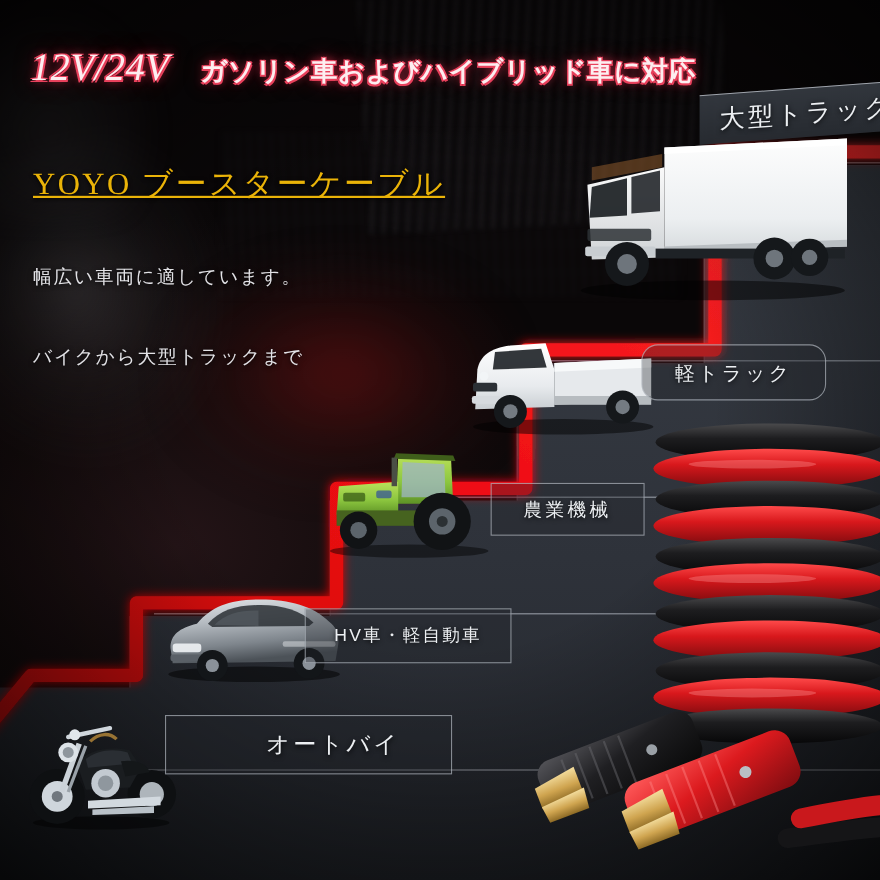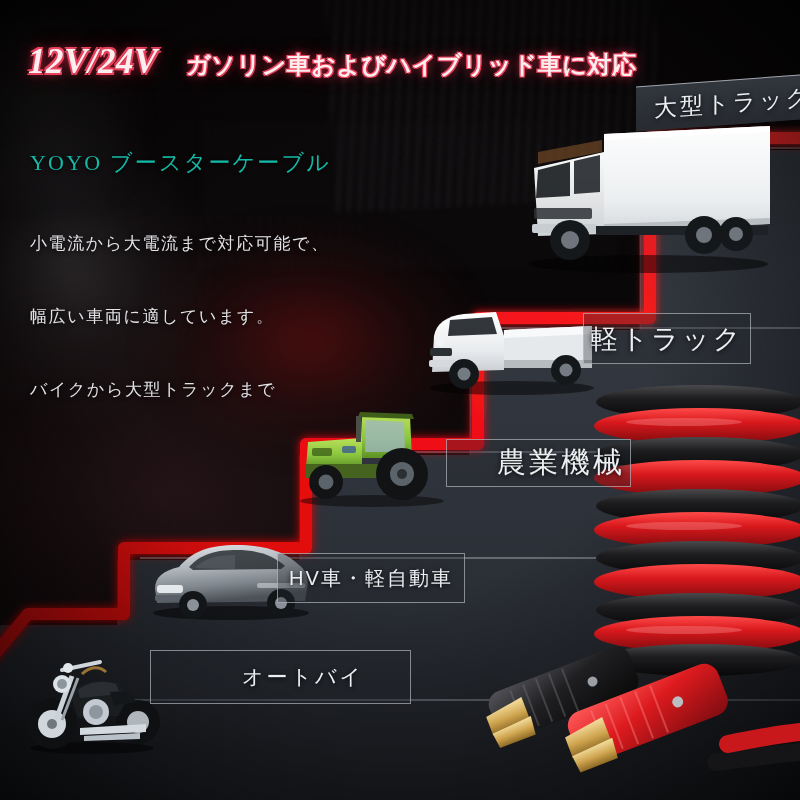--- a/index.html
+++ b/index.html
@@ -28,51 +28,51 @@
       background:repeating-linear-gradient(88deg, rgba(48,48,52,.30) 0px, rgba(48,48,52,.30) 3px, rgba(8,8,10,.2) 3px, rgba(8,8,10,.2) 10px);
       filter:blur(3px);opacity:.6;}
   .bg-vignette{position:absolute;inset:0;
       background:radial-gradient(ellipse 620px 560px at 50% 46%, rgba(0,0,0,0) 40%, rgba(0,0,0,.55) 82%, rgba(0,0,0,.8) 100%);}
 
   
   .stair-svg{position:absolute;left:0;top:0;width:800px;height:800px;}
 
   
   .headline{position:absolute;left:28px;top:42px;white-space:nowrap;z-index:40;}
-  .hl-volt{font-family:"Liberation Serif",serif;font-weight:bold;font-size:35px;font-style:italic;
+  .hl-volt{font-family:"Liberation Serif",serif;font-weight:normal;font-size:35px;font-style:italic;
       color:#fdeef0;letter-spacing:.5px;
       text-shadow:
         -1.6px -1.6px 0 #e8415c, 1.6px -1.6px 0 #e8415c, -1.6px 1.6px 0 #e8415c, 1.6px 1.6px 0 #e8415c,
         0 0 9px rgba(232,50,80,.95), 0 0 20px rgba(220,30,60,.6);}
   .hl-main{font-size:24px;font-weight:bold;color:#fdeef0;margin-left:28px;letter-spacing:.6px;
       text-shadow:
         -1.3px -1.3px 0 #e8415c, 1.3px -1.3px 0 #e8415c, -1.3px 1.3px 0 #e8415c, 1.3px 1.3px 0 #e8415c,
         0 0 8px rgba(232,50,80,.9), 0 0 17px rgba(220,30,60,.5);}
 
   
   .copy{position:absolute;left:30px;top:148px;z-index:40;}
-  .copy .brand{font-family:"Liberation Serif",serif;font-size:22px;color:#14b8a6;letter-spacing:2.2px;
-      text-shadow:0 1px 4px rgba(0,0,0,.95);margin-bottom:54px;}
+  .copy .brand{font-family:"Liberation Serif",serif;font-size:28px;color:#eab308;letter-spacing:2.2px;
+      text-shadow:0 1px 4px rgba(0,0,0,.95);margin-bottom:54px;text-decoration:underline;}
   .copy .ln{font-size:17px;color:#e2e2e6;letter-spacing:1.6px;margin-bottom:50px;
       text-shadow:0 1px 5px rgba(0,0,0,.95);white-space:nowrap;}
   .copy .ln:last-child{margin-bottom:0;}
 
   
   .lbl{position:absolute;z-index:45;display:flex;align-items:center;justify-content:center;
       color:#eceff2;letter-spacing:3px;white-space:nowrap;
       text-shadow:0 1px 5px rgba(0,0,0,.9);}
   .lbl.boxed{border:1px solid rgba(196,202,210,.62);background:rgba(34,38,44,.34);}
 
   #label-truck{left:636px;top:78px;width:215px;height:44px;font-size:23px;
       background:linear-gradient(180deg,rgba(52,57,64,.95),rgba(40,44,50,.95));
       border-top:1px solid rgba(200,206,214,.75);
       transform:skewY(-4.2deg);justify-content:flex-start;padding-left:18px;}
-  #label-kei{left:583px;top:313px;width:166px;height:49px;font-size:27px;}
-  #label-farm{left:446px;top:439px;width:138px;height:46px;font-size:29px;padding-left:45px;}
-  #label-hv{left:277px;top:553px;width:186px;height:48px;font-size:20px;letter-spacing:2px;text-align:right;}
+  #label-kei{left:583px;top:313px;width:166px;height:49px;font-size:18px;border-radius:15px;}
+  #label-farm{left:446px;top:439px;width:138px;height:46px;font-size:17px;}
+  #label-hv{left:277px;top:553px;width:186px;height:48px;font-size:16px;letter-spacing:2px;text-align:right;}
   #label-moto{left:150px;top:650px;width:214px;height:52px;font-size:21px;padding-left:45px;}
 
   
   .veh{position:absolute;z-index:30;}
 
   
   #veh-moto{left:22px;top:636px;width:140px;height:122px;}
   
   #veh-sedan{left:145px;top:527px;width:170px;height:96px;}
   
@@ -141,21 +141,20 @@
       M -10,660 L 28,614 L 124,614 L 124,548 L 306,548 L 306,444 L 478,444
       L 478,318 L 650,318 L 650,138 L 812,138" fill="none" stroke="url(#redLine)" stroke-width="12" stroke-linejoin="round" stroke-linecap="round"></path>
   </svg>
 
   <div class="headline">
     <span class="hl-volt">12V/24V</span><span class="hl-main">ガソリン車およびハイブリッド車に対応</span>
   </div>
 
   <div class="copy">
     <div class="brand">YOYO  ブースターケーブル</div>
-    <div class="ln">小電流から大電流まで対応可能で、</div>
     <div class="ln">幅広い車両に適しています。</div>
     <div class="ln">バイクから大型トラックまで</div>
   </div>
 
   <svg class="veh" id="veh-truck" viewBox="0 0 270 170">
     <defs>
       <linearGradient id="boxG" x1="0" y1="0" x2="0" y2="1">
         <stop offset="0%" stop-color="#fdfdfd"></stop>
           <stop offset="70%" stop-color="#eceff1"></stop>
           <stop offset="100%" stop-color="#d6dadd"></stop>

